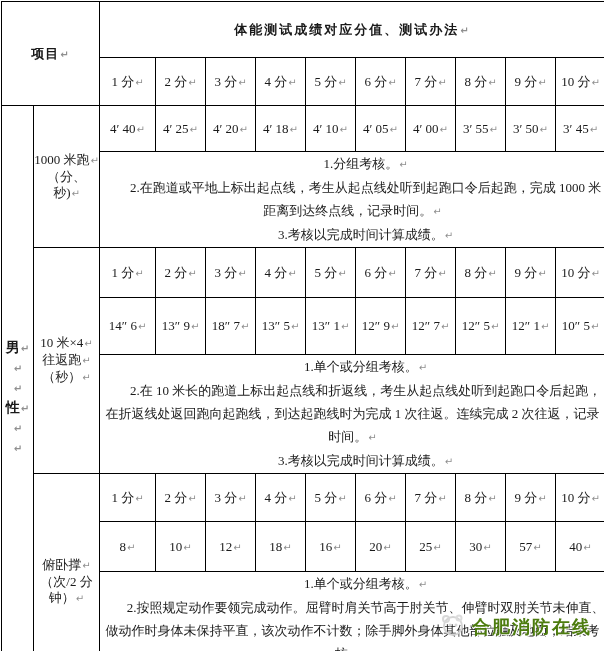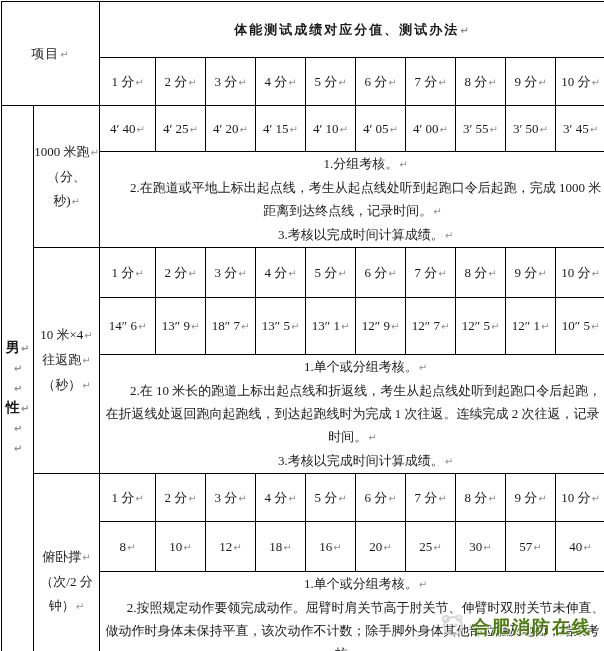--- a/index.html
+++ b/index.html
@@ -25,32 +25,32 @@
     font-size:13px;
     overflow:hidden;
   }
   .mark{
     color:#8f8f8f;
     font-size:10px;
     margin-left:1px;
     font-family:"DejaVu Sans",sans-serif;
   }
   td.project-header{
-    font-weight:normal;
+    font-weight:bold;
     font-size:14px;
     letter-spacing:1px;
   }
   td.title-cell{
     font-weight:bold;
     font-size:14px;
     letter-spacing:2px;
   }
   td.score-cell{font-size:13px;}
   td.gender-cell .line{line-height:19px;font-size:14px;font-weight:bold;letter-spacing:0;}
-  td.project-cell .line{line-height:24px;font-size:13px;}
+  td.project-cell .line{line-height:16px;font-size:13px;}
   td.desc-cell{
     text-align:left;
     vertical-align:top;
     padding:9px 10px 0 10px;
   }
   .desc-p{
     margin:0;
     text-indent:2em;
     font-size:13px;
     line-height:23px;
@@ -121,21 +121,21 @@
             <div class="line"><span></span><span class="mark">↵</span></div>
             <div class="line"><span></span><span class="mark">↵</span></div>
           </td>
       <td rowspan="2" class="project-cell">
             <div class="line"><span>1000 米跑</span><span class="mark">↵</span></div>
             <div class="line"><span>（分、秒)</span><span class="mark">↵</span></div>
           </td>
     <td class="score-cell"><span>4′ 40</span><span class="mark">↵</span></td>
           <td class="score-cell"><span>4′ 25</span><span class="mark">↵</span></td>
           <td class="score-cell"><span>4′ 20</span><span class="mark">↵</span></td>
-          <td class="score-cell"><span>4′ 15</span><span class="mark">↵</span></td>
+          <td class="score-cell"><span>4′ 18</span><span class="mark">↵</span></td>
           <td class="score-cell"><span>4′ 10</span><span class="mark">↵</span></td>
           <td class="score-cell"><span>4′ 05</span><span class="mark">↵</span></td>
           <td class="score-cell"><span>4′ 00</span><span class="mark">↵</span></td>
           <td class="score-cell"><span>3′ 55</span><span class="mark">↵</span></td>
           <td class="score-cell"><span>3′ 50</span><span class="mark">↵</span></td>
           <td class="score-cell"><span>3′ 45</span><span class="mark">↵</span></td>
         </tr>
 
     <tr style="height:83px">
       <td colspan="10" class="desc-cell">

